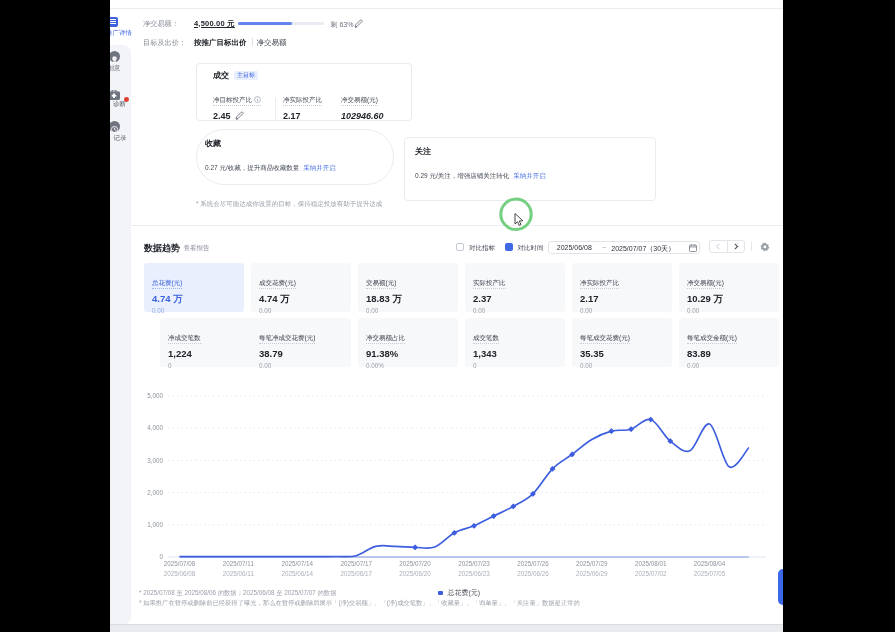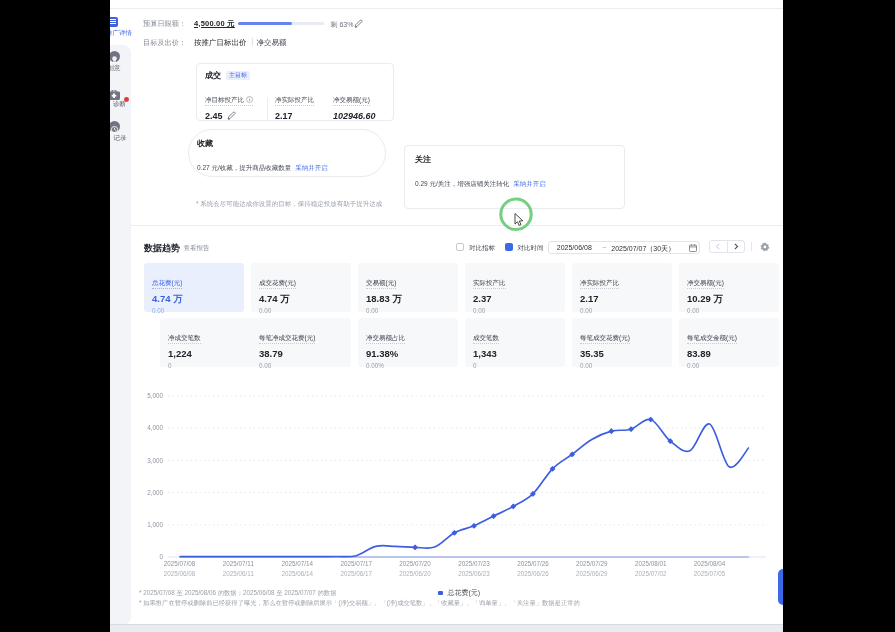--- a/index.html
+++ b/index.html
@@ -16,21 +16,21 @@
   .side-label{width:60px;margin-left:-30px;text-align:center;font-size:6.5px;line-height:7px;color:#5d636c;white-space:nowrap;}
   .side-label.active{color:#3f63e0;}
   .side-icon{width:11px;height:11px;border-radius:50%;background:#6e7480;margin-left:-5.5px;}
   .reddot{width:4.8px;height:4.8px;border-radius:50%;background:#e23c30;}
   
   .fieldlabel{font-size:7.2px;color:#878d97;line-height:9px;white-space:nowrap;}
   .budget-value{font-size:7.5px;font-weight:bold;color:#20242a;line-height:9px;white-space:nowrap;letter-spacing:0.2px;}
   .bar-track{width:86px;height:3.5px;border-radius:2px;background:#e9ebf2;}
   .bar-fill{height:3.5px;border-radius:2px;background:#6484ee;}
   .remain{font-size:7px;color:#6b717b;white-space:nowrap;}
-  .opt-strong{font-size:7.5px;font-weight:normal;color:#20242a;white-space:nowrap;}
+  .opt-strong{font-size:7.5px;font-weight:bold;color:#20242a;white-space:nowrap;}
   .opt{font-size:7.5px;color:#3c434d;white-space:nowrap;}
   .optsep{width:1px;height:8px;background:#dfe1e6;}
   
   .gcard{border:1px solid #e9ebf0;border-radius:4px;background:#fff;box-sizing:border-box;}
   .gtitle{font-size:8px;font-weight:bold;color:#20242a;white-space:nowrap;}
   .gbadge{font-size:6px;color:#4069e2;background:#e8eefc;border-radius:2px;padding:1px 3px;line-height:7px;white-space:nowrap;}
   .glabel{font-size:6.5px;line-height:7.5px;color:#434a54;border-bottom:1px dotted #c7ccd4;padding-bottom:1.5px;white-space:nowrap;}
   .gvalue{font-size:9px;font-weight:bold;color:#20242a;white-space:nowrap;}
   .gdesc{font-size:6.5px;color:#434a54;white-space:nowrap;}
   .glink{font-size:6.5px;color:#4069e2;white-space:nowrap;}
@@ -102,36 +102,36 @@
   <div class="abs side-label" style="left:9.5px;top:100px;">诊断</div>
 
   <div class="abs" style="left:4px;top:120.5px;">
     <div class="side-icon"><svg width="11" height="11" viewBox="0 0 11 11">
           <circle cx="5.5" cy="5.5" r="3.1" fill="none" stroke="#fff" stroke-width="0.9" opacity="0.95"></circle>
           <path d="M5.5 3.7v1.9l1.4 0.9" fill="none" stroke="#fff" stroke-width="0.9" opacity="0.95"></path>
         </svg></div>
   </div>
   <div class="abs side-label" style="left:10px;top:133.5px;">记录</div>
 
-  <div class="abs fieldlabel" style="left:33px;top:19px;">预算日限额：</div>
+  <div class="abs fieldlabel" style="left:33px;top:19px;">净交易额：</div>
   <div class="abs budget-value" style="left:84px;top:18.5px;text-decoration:underline;">4,500.00 元</div>
   <div class="abs bar-track" style="left:127.5px;top:21.5px;">
       <div class="bar-fill" id="budget-fill" style="width:63%"></div>
     </div>
   <div class="abs remain" style="left:220.5px;top:19.5px;">剩 63%</div>
   <svg class="abs" style="left:243.5px;top:18.5px;" width="9" height="9" viewBox="0 0 9 9">
       <path d="M1 8 L1.6 5.9 L6.4 1.1 A0.7 0.7 0 0 1 7.4 1.1 L7.9 1.6 A0.7 0.7 0 0 1 7.9 2.6 L3.1 7.4 Z M1 8 L3 8" fill="none" stroke="#6b717b" stroke-width="0.9"></path>
     </svg>
 
   <div class="abs fieldlabel" style="left:33px;top:38px;">目标及出价：</div>
   <div class="abs opt-strong" style="left:84px;top:37.5px;">按推广目标出价</div>
   <div class="abs optsep" style="left:142px;top:37.5px;"></div>
   <div class="abs opt" style="left:146.5px;top:37.5px;">净交易额</div>
 
-  <div class="abs gcard" style="left:86px;top:63px;width:198px;height:58px;">
+  <div class="abs gcard" style="left:86px;top:63px;width:216px;height:58px;padding-left:8px;">
     <div class="row" style="margin:6px 0 0 8px;">
       <span class="gtitle">成交</span>
       <span class="gbadge" style="margin-left:5px;">主目标</span>
     </div>
     <div class="row" style="margin:7px 0 0 8px;align-items:flex-end;">
       <div style="width:62px;">
         <span class="glabel"><span>净目标投产比</span><svg width="7" height="7" viewBox="0 0 8 8" style="vertical-align:-1px;margin-left:2px;">
               <circle cx="4" cy="4" r="3.4" fill="none" stroke="#9aa0aa" stroke-width="0.8"></circle>
               <rect x="3.6" y="3.4" width="0.9" height="2.4" fill="#9aa0aa"></rect>
               <rect x="3.6" y="1.9" width="0.9" height="0.9" fill="#9aa0aa"></rect>
@@ -149,29 +149,29 @@
         <div class="gvalue" style="margin-top:4.5px;">2.17</div>
       </div>
       <div>
         <span class="glabel">净交易额(元)</span>
         <div class="gvalue" style="margin-top:4.5px;font-style:italic;">102946.60</div>
       </div>
     </div>
   </div>
 
 
-  <div class="abs gcard" style="left:78px;top:129px;width:198px;height:48px;border-radius:28px;">
+  <div class="abs gcard" style="left:86px;top:129px;width:198px;height:56px;border-radius:28px;">
     <div class="gtitle" style="margin:8px 0 0 8px;">收藏</div>
     <div class="row" style="margin:14.5px 0 0 8px;">
       <span class="gdesc">0.27 元/收藏，提升商品收藏数量</span>
       <span class="glink" style="margin-left:4px;">采纳并开启</span>
     </div>
   </div>
 
-  <div class="abs gcard" style="left:294px;top:145px;width:221px;height:64px;">
+  <div class="abs gcard" style="left:294px;top:137px;width:252px;height:64px;">
     <div class="gtitle" style="margin:8px 0 0 10px;">关注</div>
     <div class="row" style="margin:14.5px 0 0 10px;">
       <span class="gdesc">0.29 元/关注，增强店铺关注转化</span>
       <span class="glink" style="margin-left:4px;">采纳并开启</span>
     </div>
   </div>
 
   <div class="abs note" style="left:86px;top:200px;">* 系统会尽可能达成你设置的目标，保持稳定投放有助于提升达成</div>
 
   <div class="abs sectline"></div>

